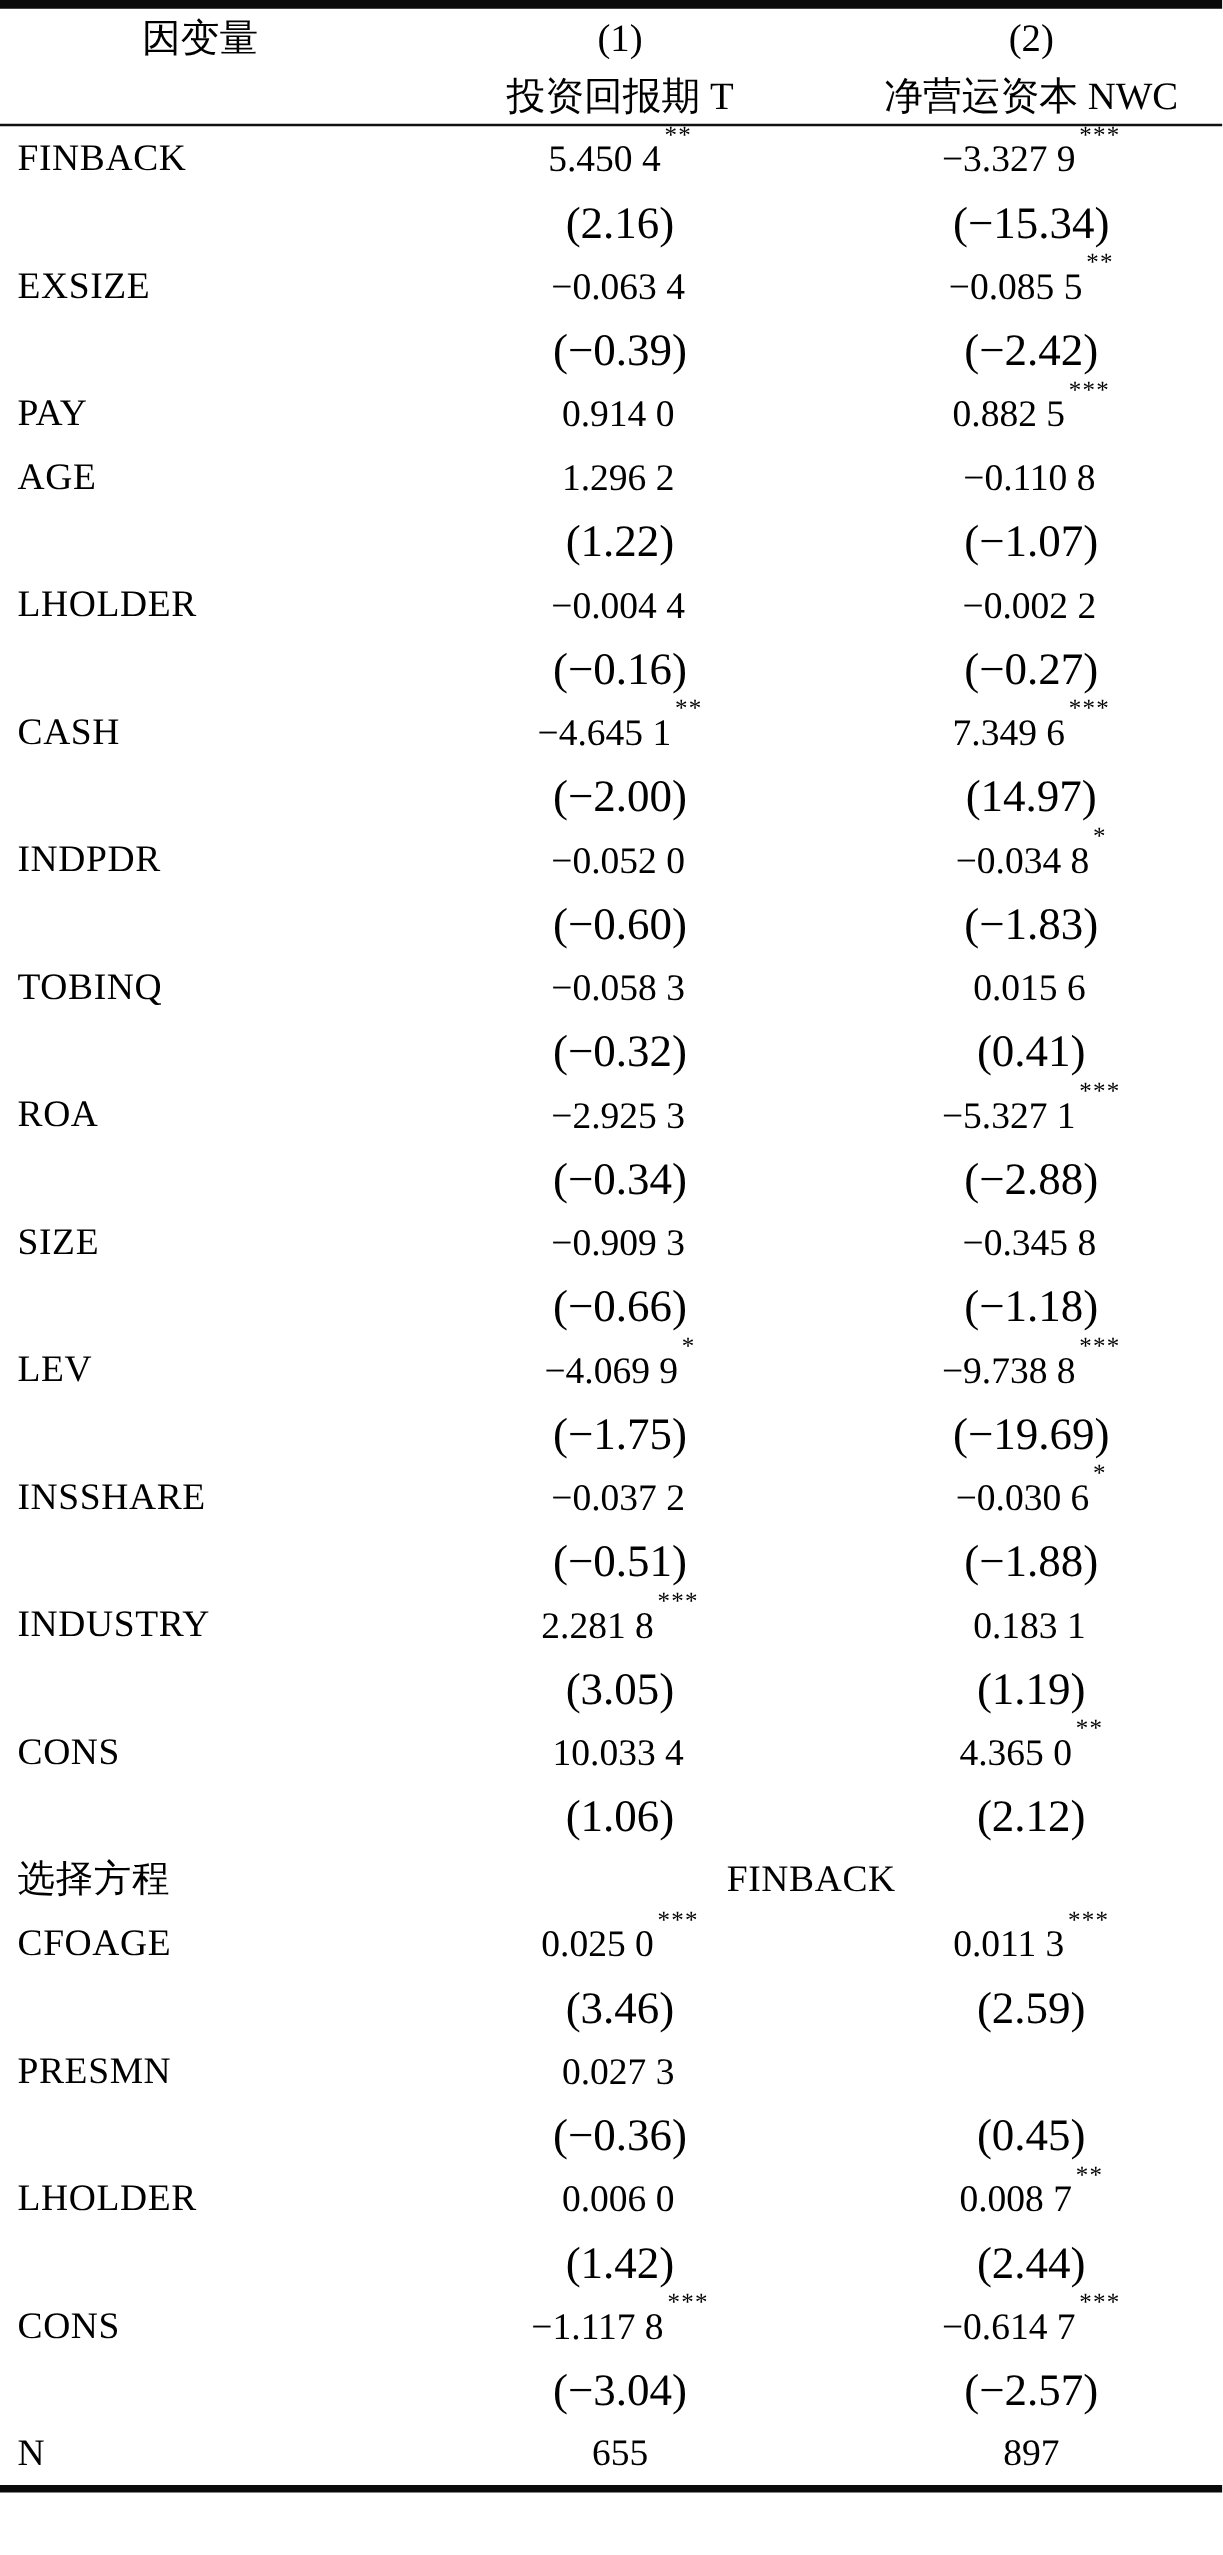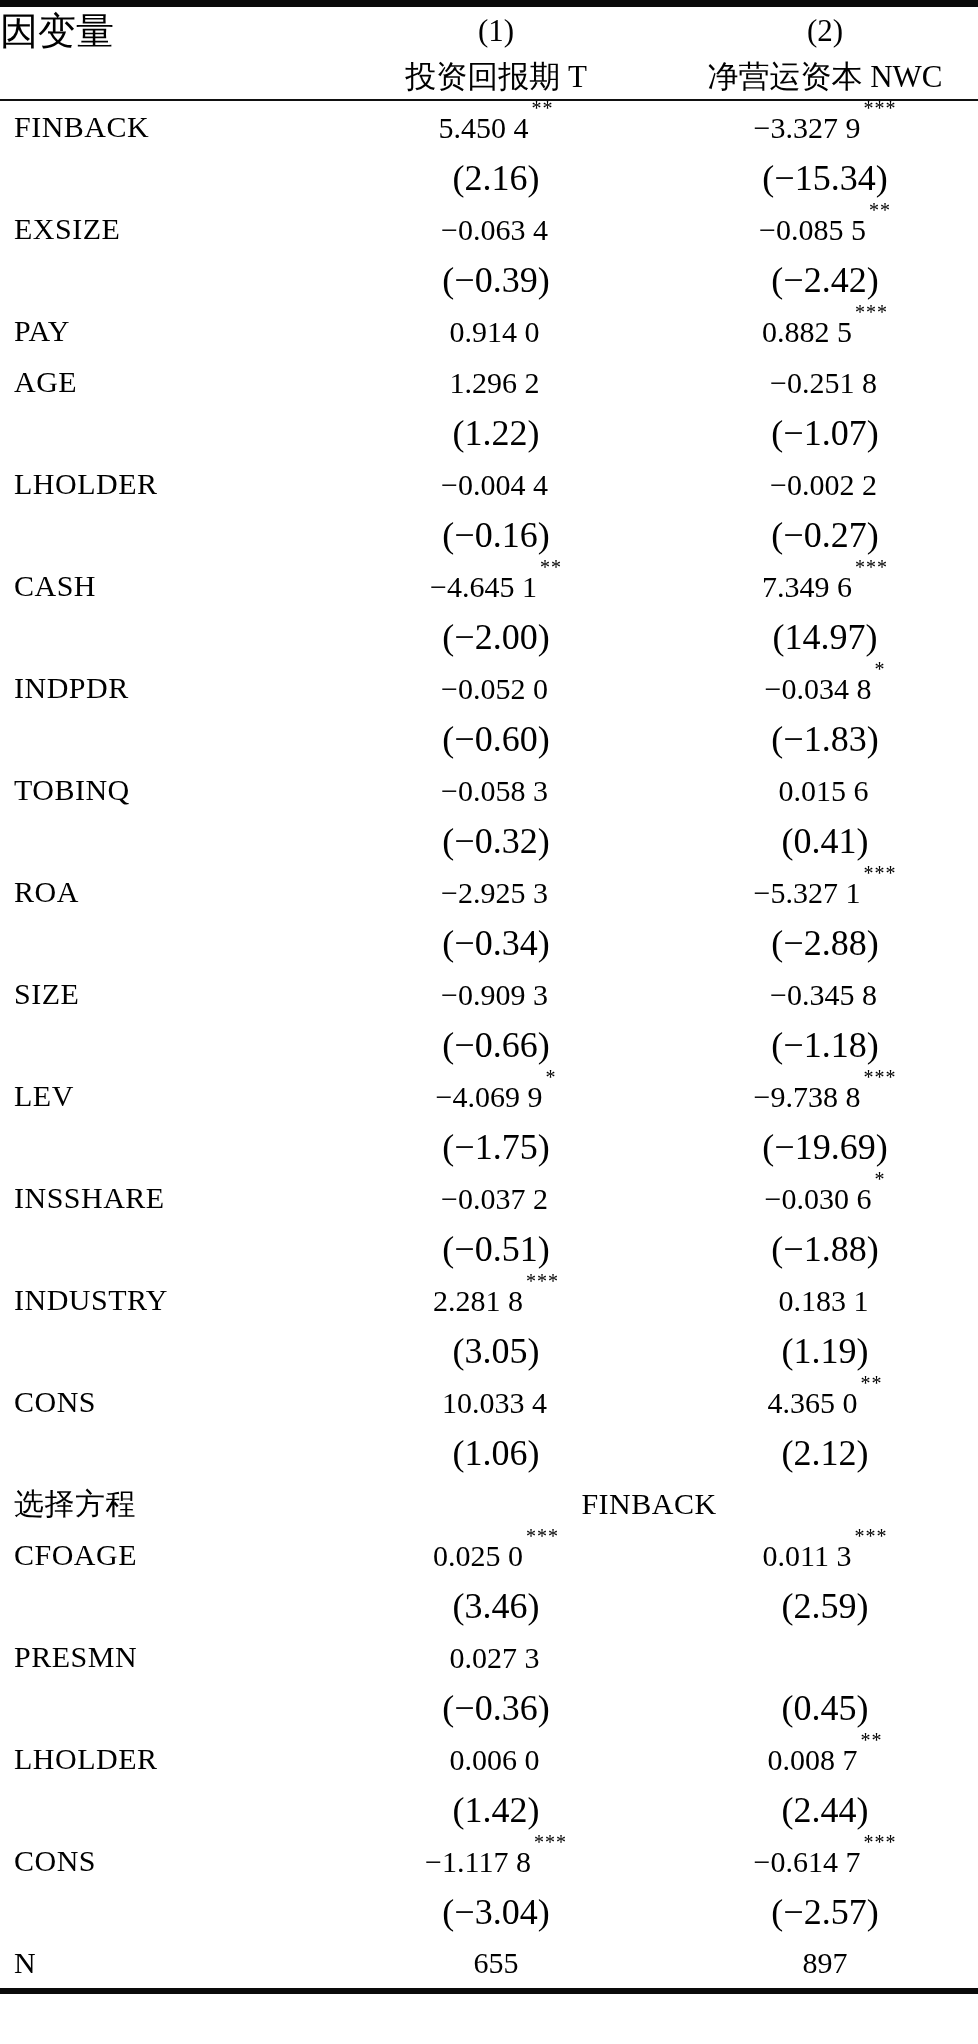--- a/index.html
+++ b/index.html
@@ -25,21 +25,21 @@
     height: 51px;
     align-items: center;
   }
   .row.hrow1 { height: 47px; }
   .row.hrow2 { height: 45px; }
   .hdivider { border-top: 2px solid #111111; height: 0; }
   .cell { font-size: 30px; line-height: 1; white-space: nowrap; }
   .lbl { text-align: left; padding-left: 14px; letter-spacing: 0.5px; }
   .val { text-align: center; }
   .head { text-align: center; font-size: 31px; }
-  .headlbl { text-align: left; font-size: 38px; }
+  .headlbl { text-align: center; font-size: 31px; }
   .span2 {
     grid-column: 2 / 4;
     text-align: center;
     font-size: 30px;
     letter-spacing: 0.5px;
   }
   .stars {
     font-size: 20px;
     letter-spacing: 1px;
     position: relative;
@@ -93,21 +93,21 @@
 
   <div class="row">
     <div class="cell lbl">PAY</div>
     <div class="cell val"><span>0.914 0</span><sup class="stars"></sup></div>
     <div class="cell val"><span>0.882 5</span><sup class="stars">***</sup></div>
   </div>
 
   <div class="row">
     <div class="cell lbl">AGE</div>
     <div class="cell val"><span>1.296 2</span><sup class="stars"></sup></div>
-    <div class="cell val"><span>−0.251 8</span><sup class="stars"></sup></div>
+    <div class="cell val"><span>−0.110 8</span><sup class="stars"></sup></div>
   </div>
   <div class="row">
     <div class="cell lbl"></div>
     <div class="cell val tstat">(1.22)</div>
     <div class="cell val tstat">(−1.07)</div>
   </div>
 
   <div class="row">
     <div class="cell lbl">LHOLDER</div>
     <div class="cell val"><span>−0.004 4</span><sup class="stars"></sup></div>

